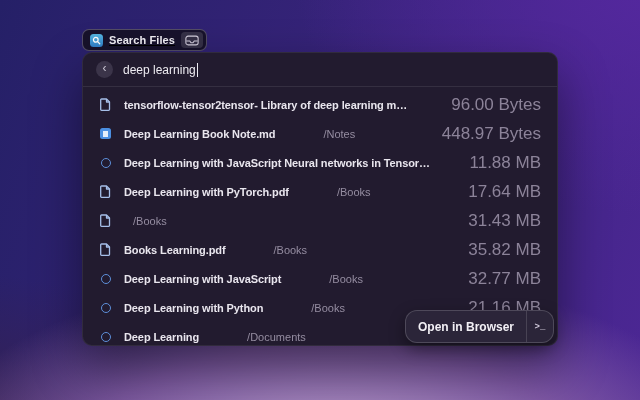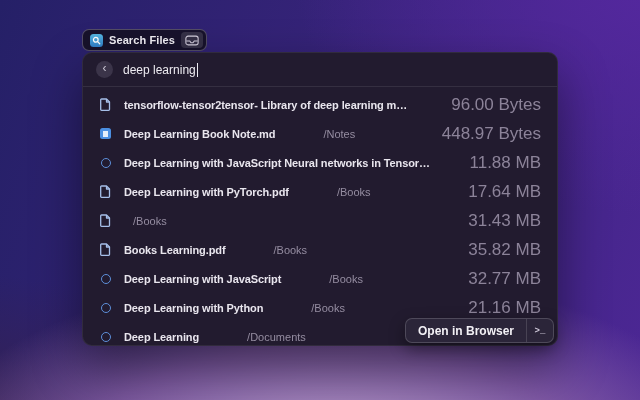--- a/index.html
+++ b/index.html
@@ -12,21 +12,21 @@
       radial-gradient(95% 95% at 105% -5%, #55289f 0%, rgba(85,40,159,0) 62%),
       linear-gradient(108deg, #252067 0%, #362379 45%, #4c2794 100%);
   }
 
   
   .pill{
     position:absolute;left:82px;top:29px;height:22px;
     display:flex;align-items:center;gap:6px;padding:0 3px 0 7px;
     background:rgba(22,17,38,0.92);
     border:1px solid rgba(210,205,225,0.32);
-    border-radius:7px;cursor:default;
+    border-radius:7px;cursor:default;text-decoration:underline;
   }
   .app-icon{
     width:13px;height:13px;border-radius:3.5px;flex:0 0 auto;
     background:linear-gradient(180deg,#55b5e0 0%,#2f7fc9 100%);
     display:flex;align-items:center;justify-content:center;
   }
   .pill-label{font-size:11px;font-weight:bold;color:#f1eff5;letter-spacing:0.1px;white-space:nowrap;}
   .tray-chip{
     width:22px;height:16px;border-radius:4px;flex:0 0 auto;
     background:rgba(255,255,255,0.13);
@@ -72,25 +72,25 @@
     content:"";position:absolute;left:3px;top:2.5px;width:5px;height:6px;
     background:rgba(255,255,255,0.85);
   }
   .name-path{display:flex;align-items:baseline;overflow:hidden;min-width:0;gap:39px;}
   .fname{font-size:11px;font-weight:bold;color:#e9e6ee;letter-spacing:-0.1px;}
   .fpath{font-size:11px;color:#958da1;margin-left:9px;}
   .fsize{font-size:17px;color:#8c8399;margin-left:auto;flex:0 0 auto;padding-left:10px;}
 
   
   .tooltip{
-    position:absolute;right:3px;bottom:2px;height:25px;
+    position:absolute;right:3px;bottom:2px;height:33px;
     display:flex;align-items:center;
     background:#2b2539;
     border:1px solid rgba(255,255,255,0.17);
-    border-radius:7px;
+    border-radius:12px;
     box-shadow:0 6px 16px rgba(0,0,0,0.4);
     cursor:pointer;
   }
   .tooltip-label{font-size:12px;font-weight:bold;color:#f2f0f5;padding:0 12px;white-space:nowrap;}
   .tooltip-key{
     border-left:1px solid rgba(255,255,255,0.14);
     width:27px;height:100%;display:flex;align-items:center;justify-content:center;
     color:#cfc9da;font-size:9px;font-weight:bold;font-family:"Liberation Mono",monospace;
   }
 </style>

